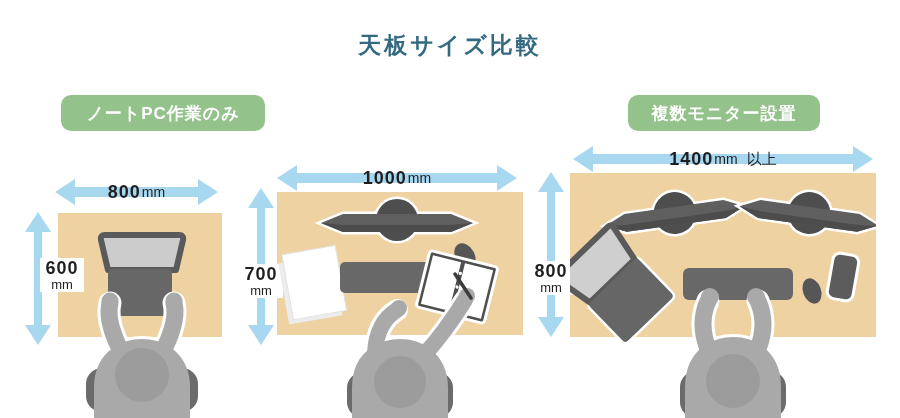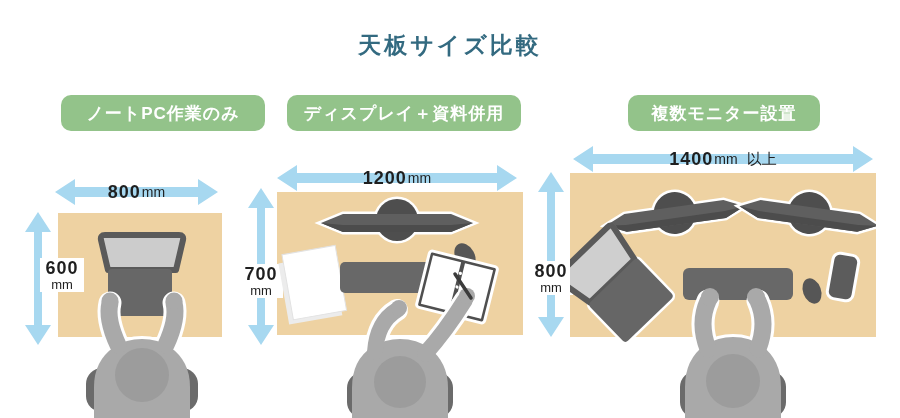--- a/index.html
+++ b/index.html
@@ -81,29 +81,26 @@
       <rect x="28" y="155" width="112" height="44" rx="16" fill="#6b6b6b"></rect>
       <path d="M36,205 L36,174 Q36,148 56,134 Q68,126 84,126 Q100,126 112,134 Q132,148 132,174 L132,205 Z" fill="#a9a9a9"></path>
       <path d="M60,132 Q48,106 52,90" fill="none" stroke="#a9a9a9" stroke-width="17" stroke-linecap="round"></path>
       <path d="M108,132 Q120,106 116,90" fill="none" stroke="#a9a9a9" stroke-width="17" stroke-linecap="round"></path>
       <circle cx="52" cy="88" r="8.5" fill="#a9a9a9"></circle>
       <circle cx="116" cy="88" r="8.5" fill="#a9a9a9"></circle>
       <circle cx="84" cy="162" r="27" fill="#9c9c9c"></circle>
     </g>
   </svg>
 
-  <div class="badge" style="left:287px;top:95px;width:234px;">
-    <span>ディスプレイ＋資料併用</span>
-  </div>
 
   <svg class="arrow-svg" style="left:277px;top:165px;" width="240" height="26">
     <polygon points="0,13 20,0 20,8 220,8 220,0 240,13 220,26 220,18 20,18 20,26" fill="#a7d8f0"></polygon>
   </svg>
   <div class="h-dim" style="left:277px;top:165px;width:240px;height:26px;">
-    <span class="val">1200</span>
+    <span class="val">1000</span>
       <span class="unit">mm</span>
       <span class="suffix"></span>
   </div>
 
   <div class="desk" style="left:277px;top:192px;width:246px;height:143px;"></div>
 
   <svg class="arrow-svg" style="left:248px;top:188px;" width="26" height="157">
     <polygon points="13,0 26,20 17,20 17,137 26,137 13,157 0,137 9,137 9,20 0,20" fill="#a7d8f0"></polygon>
   </svg>
   <div class="v-dim" style="left:239px;top:264px;">

